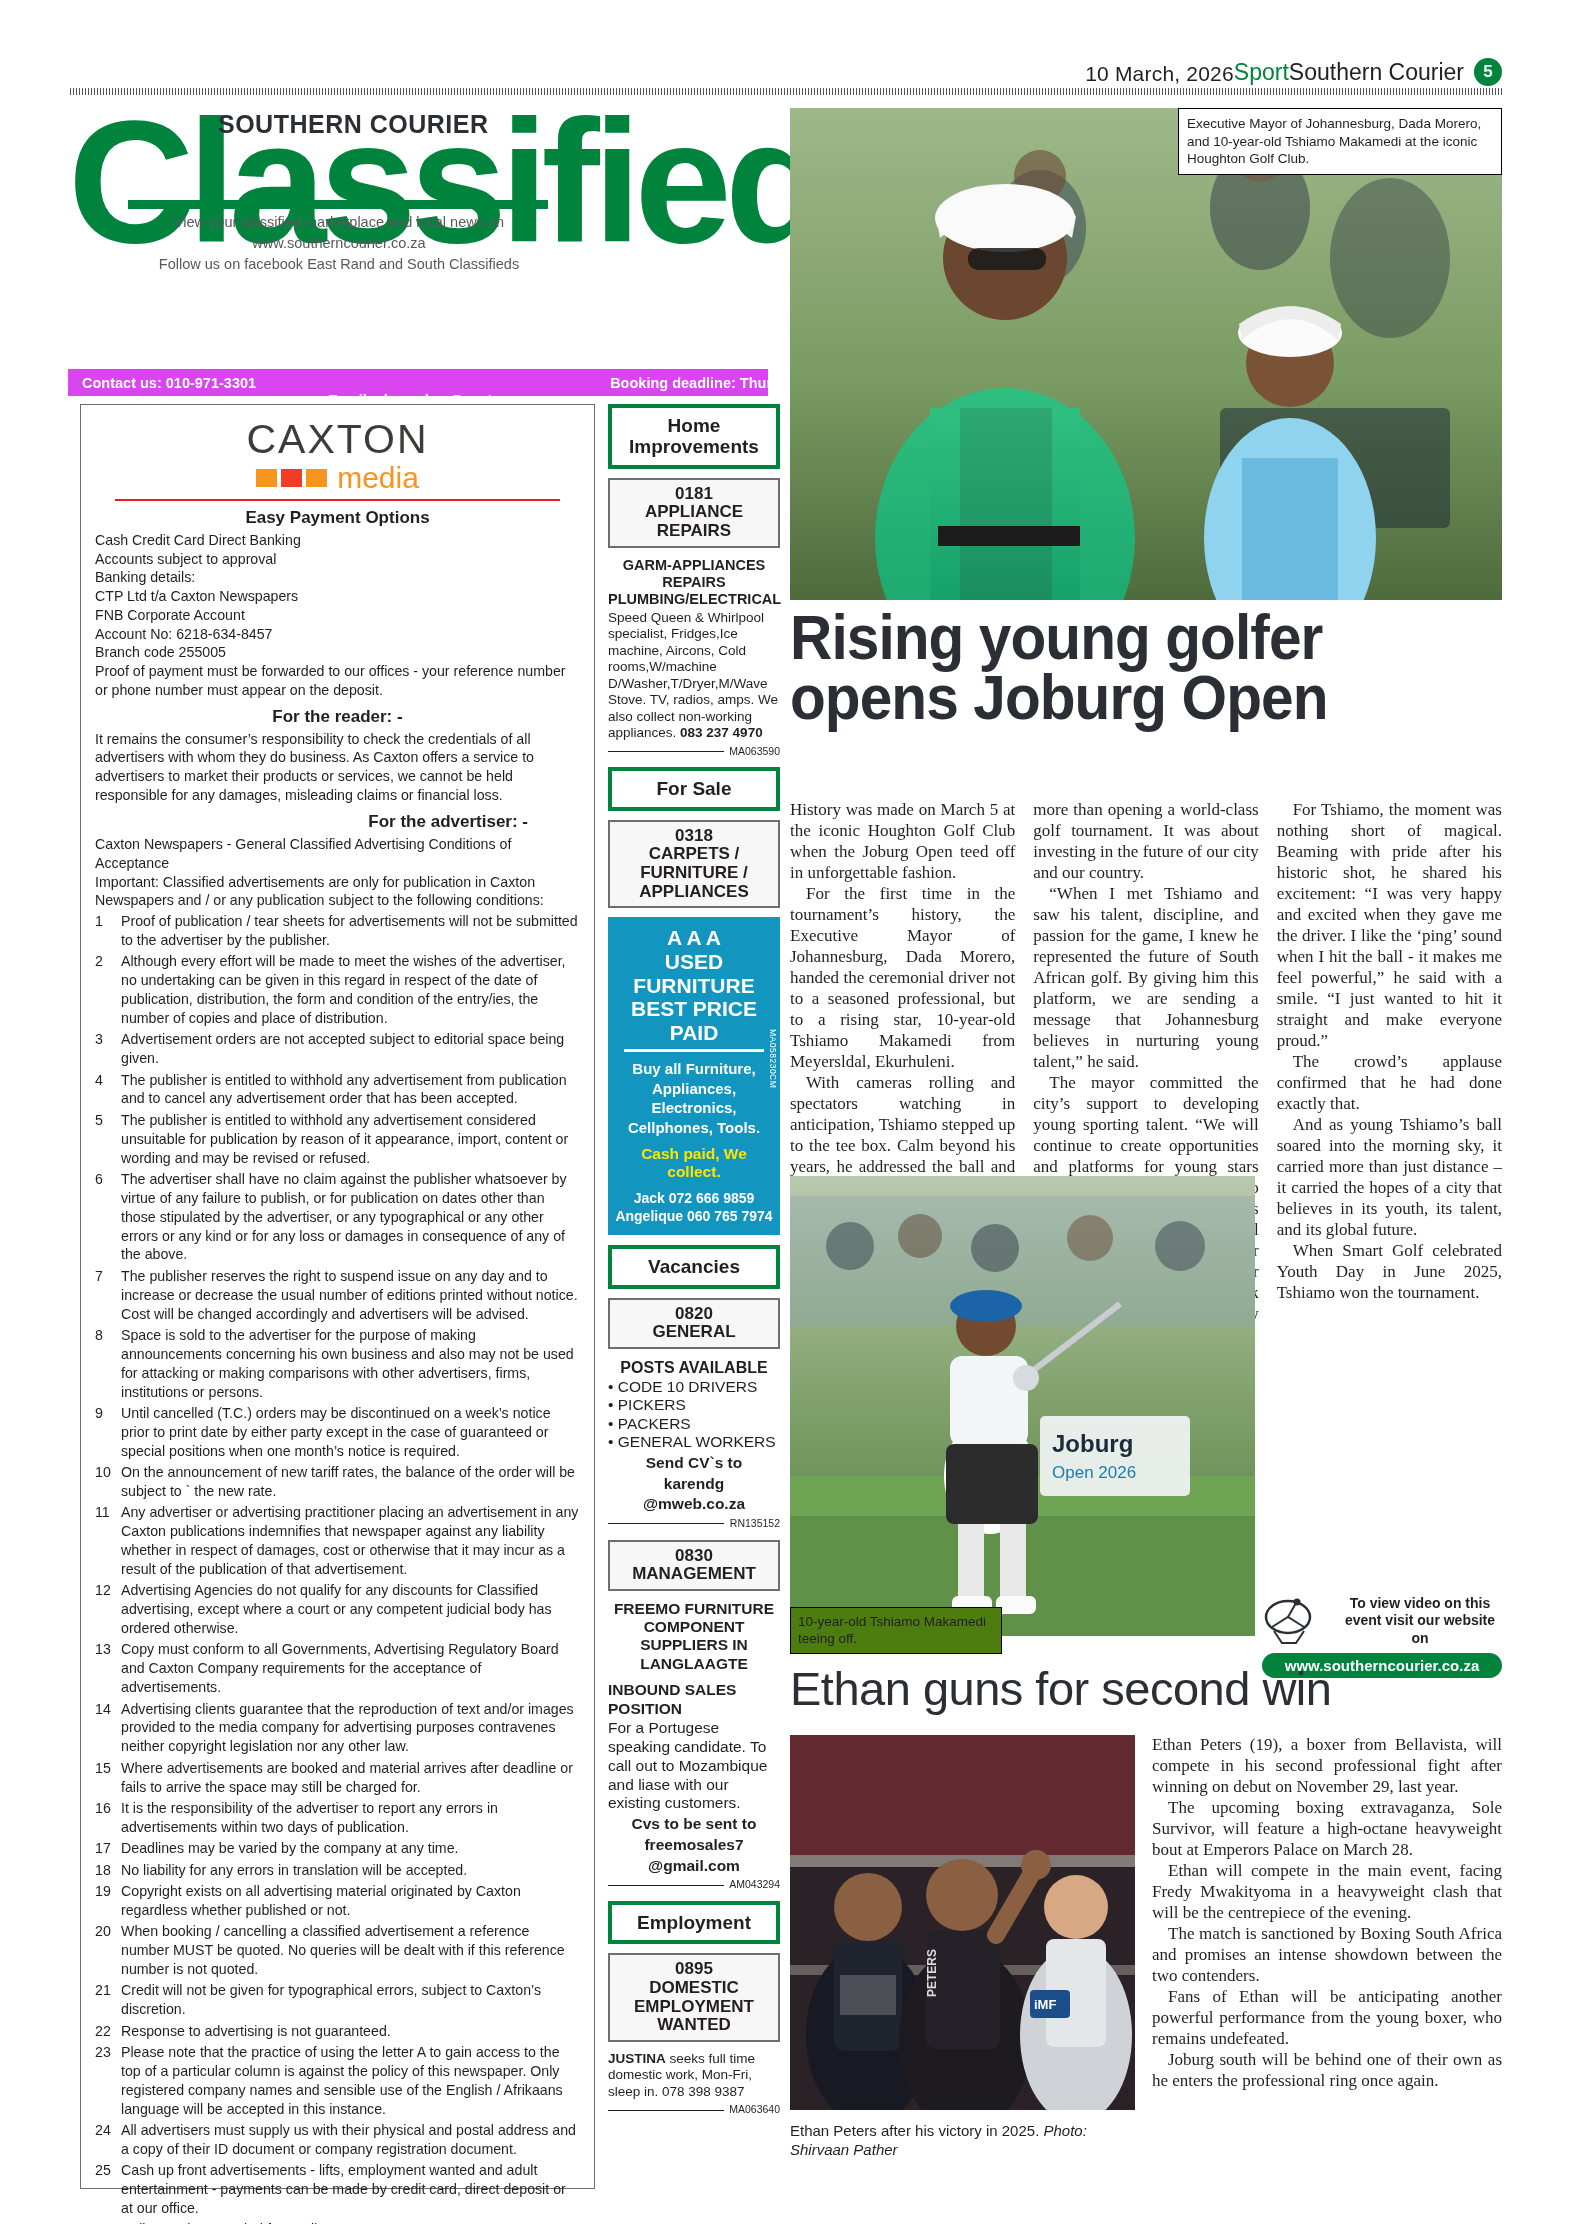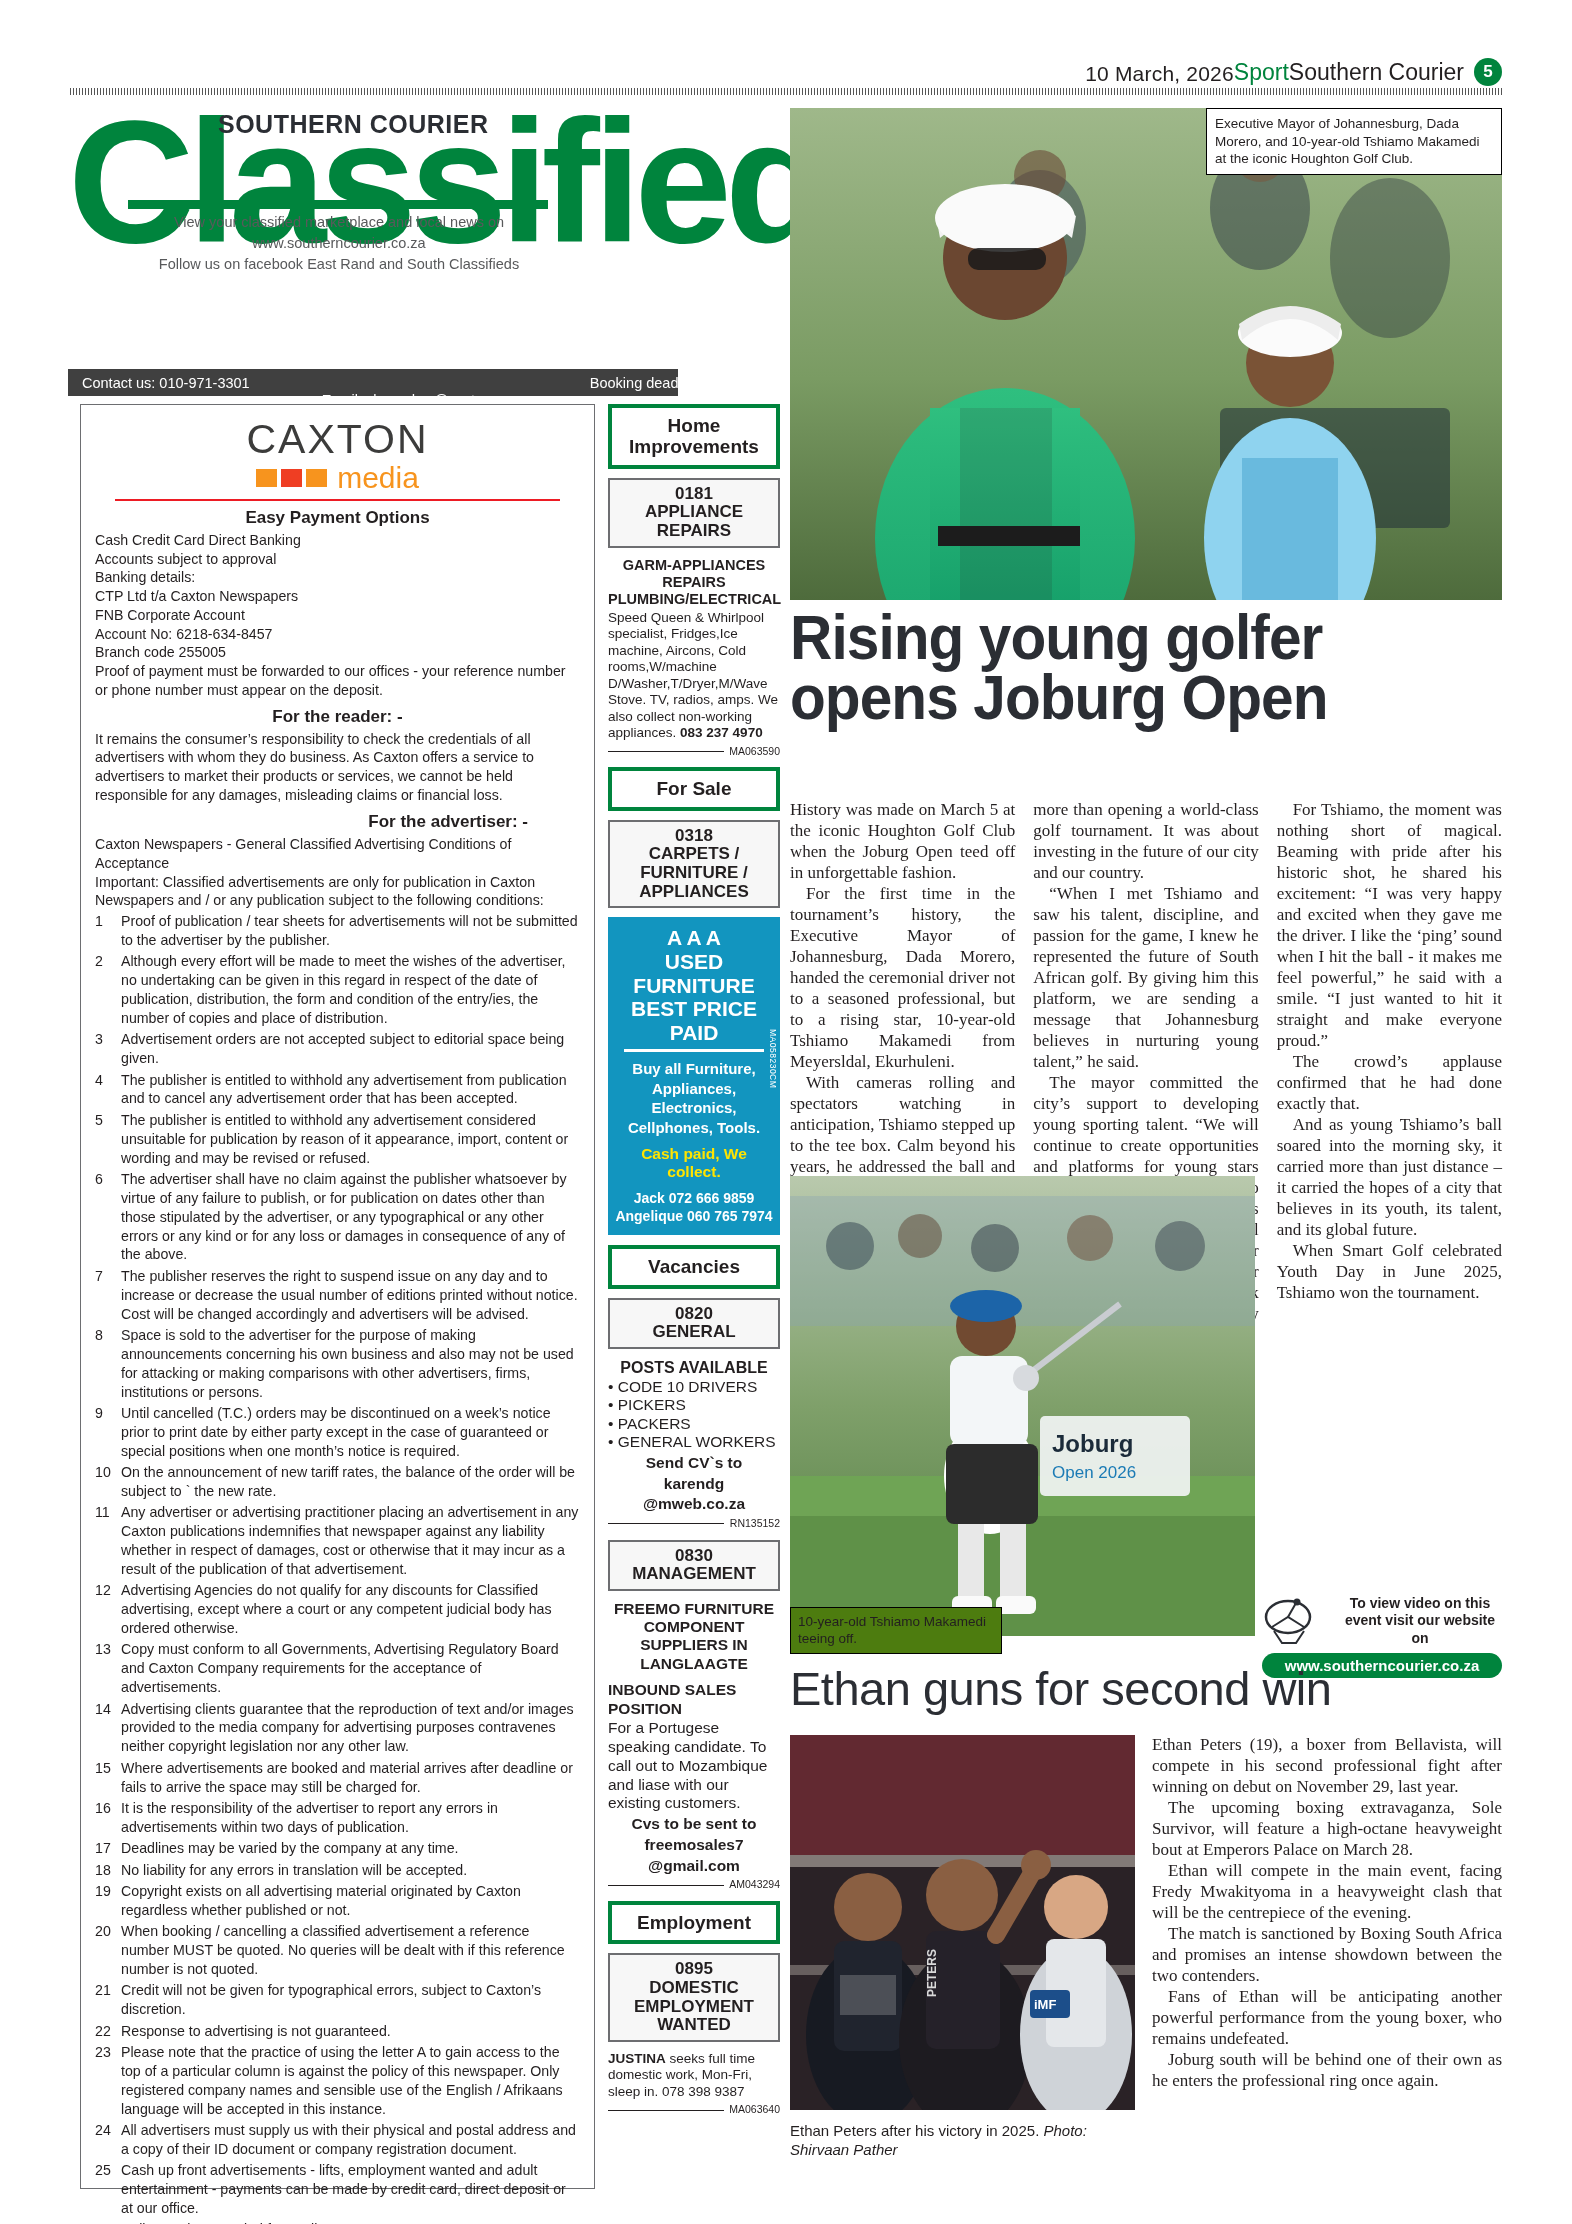--- a/index.html
+++ b/index.html
@@ -51,23 +51,23 @@
     position: absolute; left: 128px; top: 200px; width: 420px; height: 9px; background: #00843d;
   }
   .mast-tag {
     position: absolute; left: 120px; top: 212px; width: 438px;
     text-align: center; font-family: "Liberation Sans", sans-serif;
     font-size: 14.5px; color: #58595b; line-height: 1.45;
   }
 
   
   .contact-bar {
-    position: absolute; left: 68px; top: 369px; width: 610px; height: 27px;
-    background: #404040; color: #fff;
-    font-family: "Liberation Sans", sans-serif; font-weight: normal;
+    position: absolute; left: 68px; top: 369px; width: 700px; height: 27px;
+    background: #d946ef; color: #fff;
+    font-family: "Liberation Sans", sans-serif; font-weight: bold;
     font-size: 14.5px; display: flex; align-items: center;
   }
   .contact-bar span { white-space: nowrap; }
   .cb1 { margin-left: 14px; }
   .cb2 { margin-left: 72px; margin-top: 34px; }
   .cb3 { margin-left: 60px; }
 
   
   .terms-panel {
     position: absolute; left: 80px; top: 404px; width: 515px; height: 1785px;
@@ -145,21 +145,21 @@
   .posts-title { text-align: center; font-weight: bold; font-size: 16px; font-family: "Liberation Sans", sans-serif; }
   .posts-list { font-family: "Liberation Sans", sans-serif; font-size: 15.5px; line-height: 1.2; }
   .posts-cv { text-align: center; font-weight: bold; font-size: 15.5px; font-family: "Liberation Sans", sans-serif; line-height: 1.2; margin-top: 2px; }
 
   
   .lead-photo {
     position: absolute; left: 790px; top: 108px; width: 712px; height: 492px;
     overflow: hidden; background: #6f8e5a;
   }
   .caption-box {
-    position: absolute; right: 0; top: 0; width: 296px;
+    position: absolute; right: 0; top: 0; width: 324px;
     background: #fff; border: 1px solid #000; padding: 6px 8px;
     font-family: "Liberation Sans", sans-serif; font-size: 13.5px; line-height: 1.3; color: #231f20;
   }
   .headline {
     position: absolute; left: 790px; top: 608px; width: 712px;
     font-family: "Liberation Sans", sans-serif; font-weight: bold;
     font-size: 63px; line-height: .95; color: #2b2e34;
     letter-spacing: -1px; transform: scaleX(.93); transform-origin: left top;
   }
   .body-cols {

